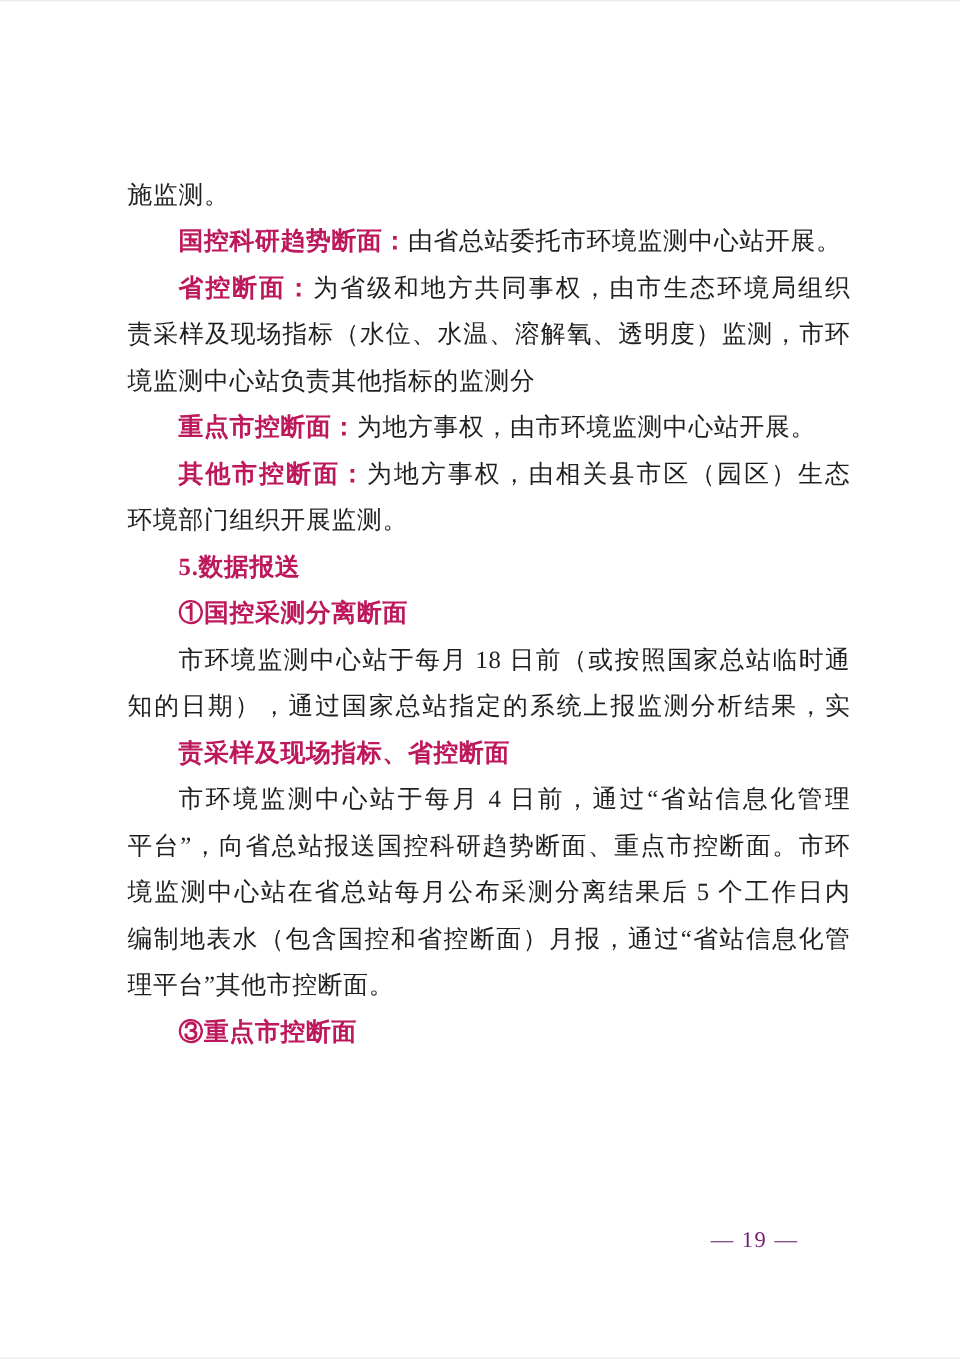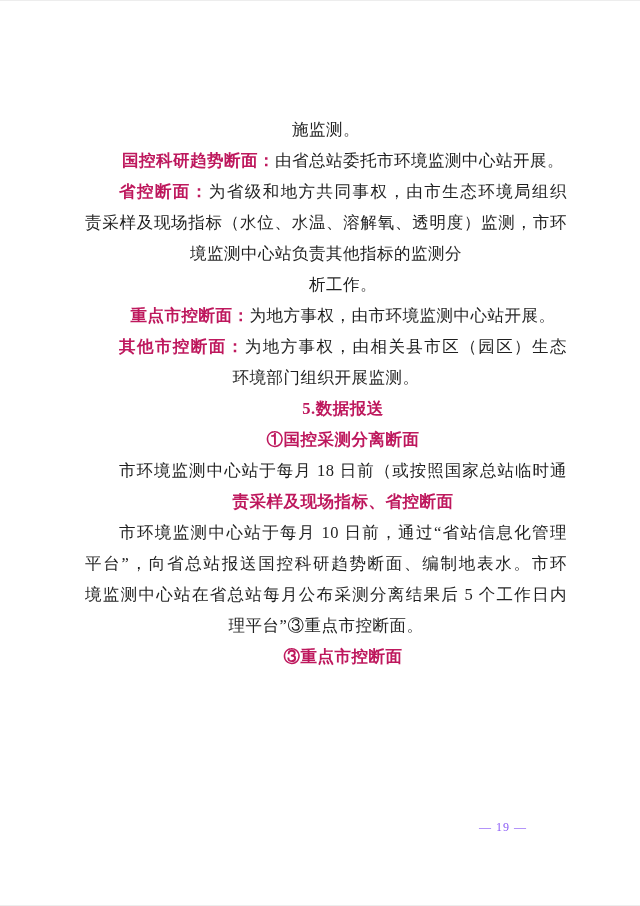--- a/index.html
+++ b/index.html
@@ -32,21 +32,20 @@
     top: 114px;
     width: 482px;
   }
   .line {
     margin: 0;
     height: 31px;
     line-height: 31px;
     font-size: 16.5px;
     white-space: nowrap;
     letter-spacing: 0.5px;
-    text-align: center;
   }
   .line.fill {
     white-space: normal;
     text-align: justify;
     text-align-last: justify;
   }
   .line.ind {
     text-indent: 34px;
   }
   .b {
@@ -57,69 +56,70 @@
     color: #1f1f1f;
   }
   .page-number {
     position: absolute;
     top: 814px;
     left: 443px;
     width: 120px;
     height: 26px;
     line-height: 26px;
     text-align: center;
-    font-size: 12px;
+    font-size: 15px;
     letter-spacing: 1px;
-    color: #8b5cf6;
+    color: #701a75;
   }
 </style>
 </head>
 <body>
 
 <div class="page">
   <div class="edge top"></div>
 
   <main class="text-block">
     <p class="line"><span class="t">施监测。</span></p>
 
     <p class="line ind"><span class="b">国控科研趋势断面：</span><span class="t">由省总站委托市环境监测中心站开展。</span></p>
 
     <p class="line ind fill"><span class="b">省控断面：</span><span class="t">为省级和地方共同事权，由市生态环境局组织</span></p>
 
 
     <p class="line fill"><span class="t">责采样及现场指标（水位、水温、溶解氧、透明度）监测，市环</span></p>
 
     <p class="line"><span class="t">境监测中心站负责其他指标的监测分</span></p>
 
-    <p class="line ind"><span class="t">析工作。</span></p>
 
     <p class="line ind"><span class="b">重点市控断面：</span><span class="t">为地方事权，由市环境监测中心站开展。</span></p>
 
     <p class="line ind fill"><span class="b">其他市控断面：</span><span class="t">为地方事权，由相关县市区（园区）生态</span></p>
 
     <p class="line"><span class="t">环境部门组织开展监测。</span></p>
 
     <p class="line ind"><span class="b">5.数据报送</span></p>
 
     <p class="line ind"><span class="b">①国控采测分离断面</span></p>
 
     <p class="line ind fill"><span class="t">市环境监测中心站于每月 18 日前（或按照国家总站临时通</span></p>
 
+    <p class="line fill"><span class="t">知的日期），通过国家总站指定的系统上报监测分析结果，实</span></p>
 
 
     <p class="line ind"><span class="b">责采样及现场指标、省控断面</span></p>
 
-    <p class="line ind fill"><span class="t">市环境监测中心站于每月 10 日前，通过“省站信息化管理</span></p>
+    <p class="line ind fill"><span class="t">市环境监测中心站于每月 4 日前，通过“省站信息化管理</span></p>
 
-    <p class="line fill"><span class="t">平台”，向省总站报送国控科研趋势断面、编制地表水。市环</span></p>
+    <p class="line fill"><span class="t">平台”，向省总站报送国控科研趋势断面、重点市控断面。市环</span></p>
 
     <p class="line fill"><span class="t">境监测中心站在省总站每月公布采测分离结果后 5 个工作日内</span></p>
 
+    <p class="line fill"><span class="t">编制地表水（包含国控和省控断面）月报，通过“省站信息化管</span></p>
 
-    <p class="line"><span class="t">理平台”③重点市控断面。</span></p>
+    <p class="line"><span class="t">理平台”其他市控断面。</span></p>
 
     <p class="line ind"><span class="b">③重点市控断面</span></p>
   </main>
 
   <div class="page-number">— 19 —</div>
 
   <div class="edge bottom"></div>
 </div>
 
 </body></html>

